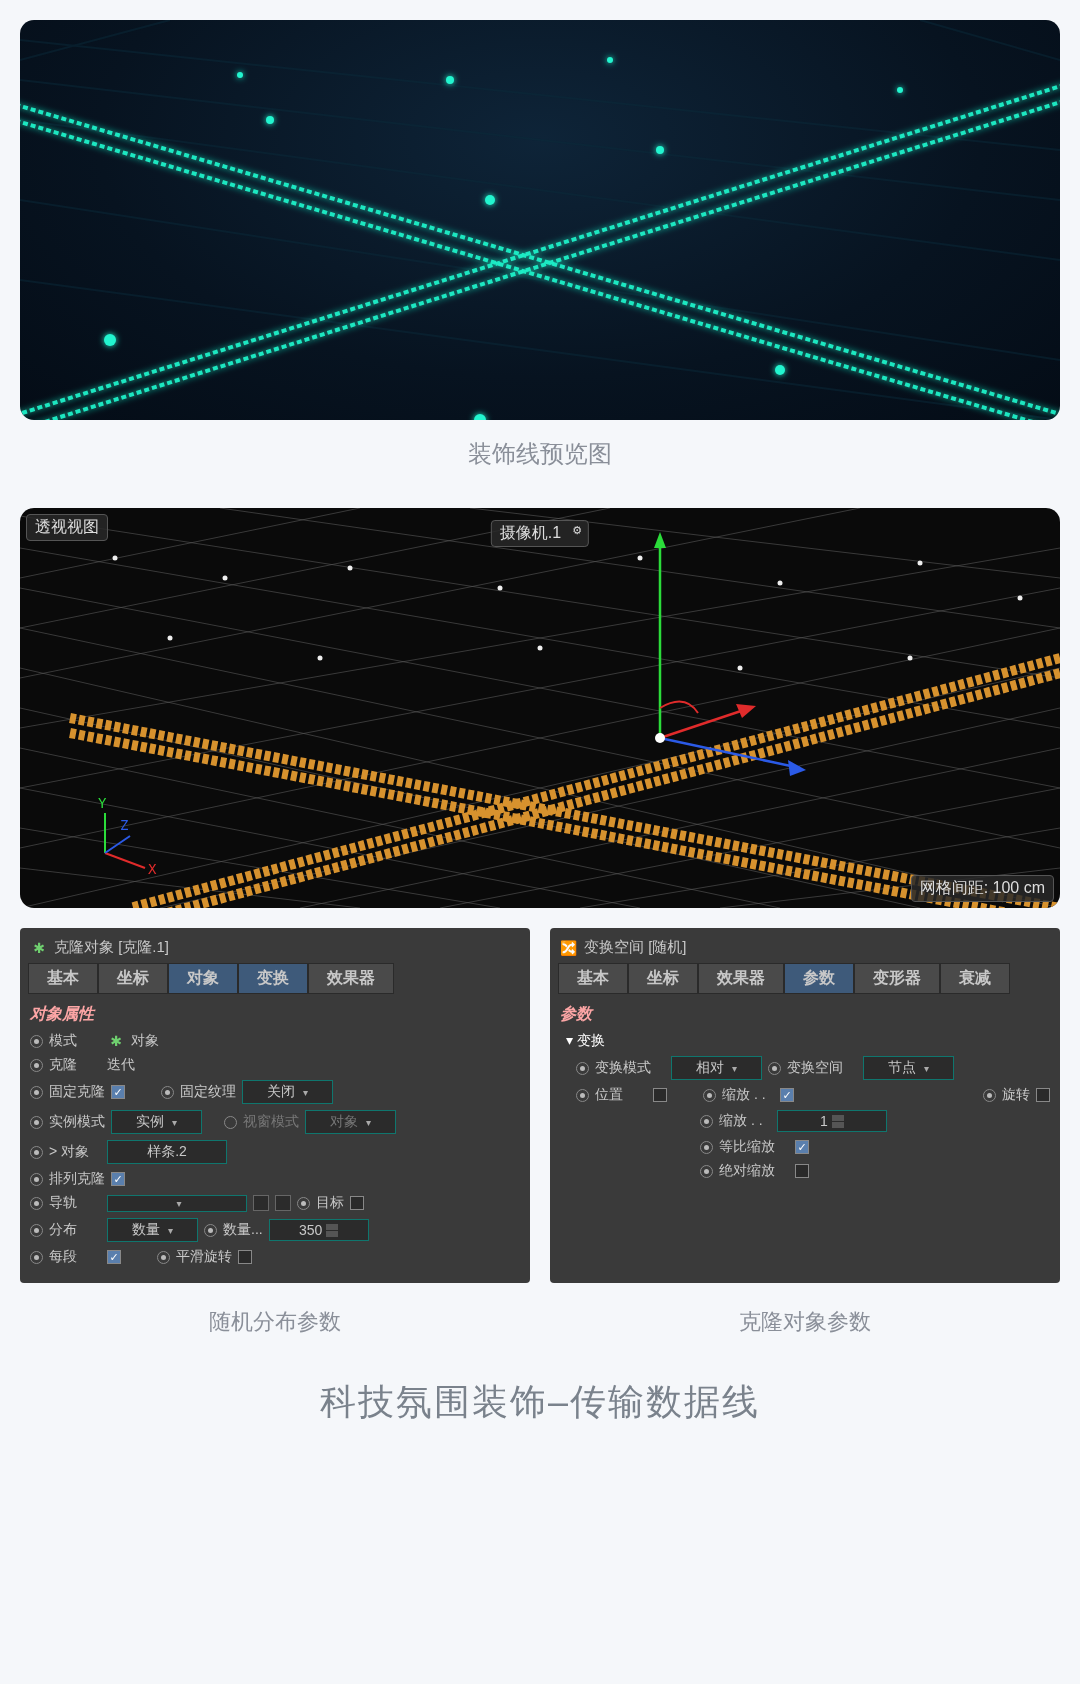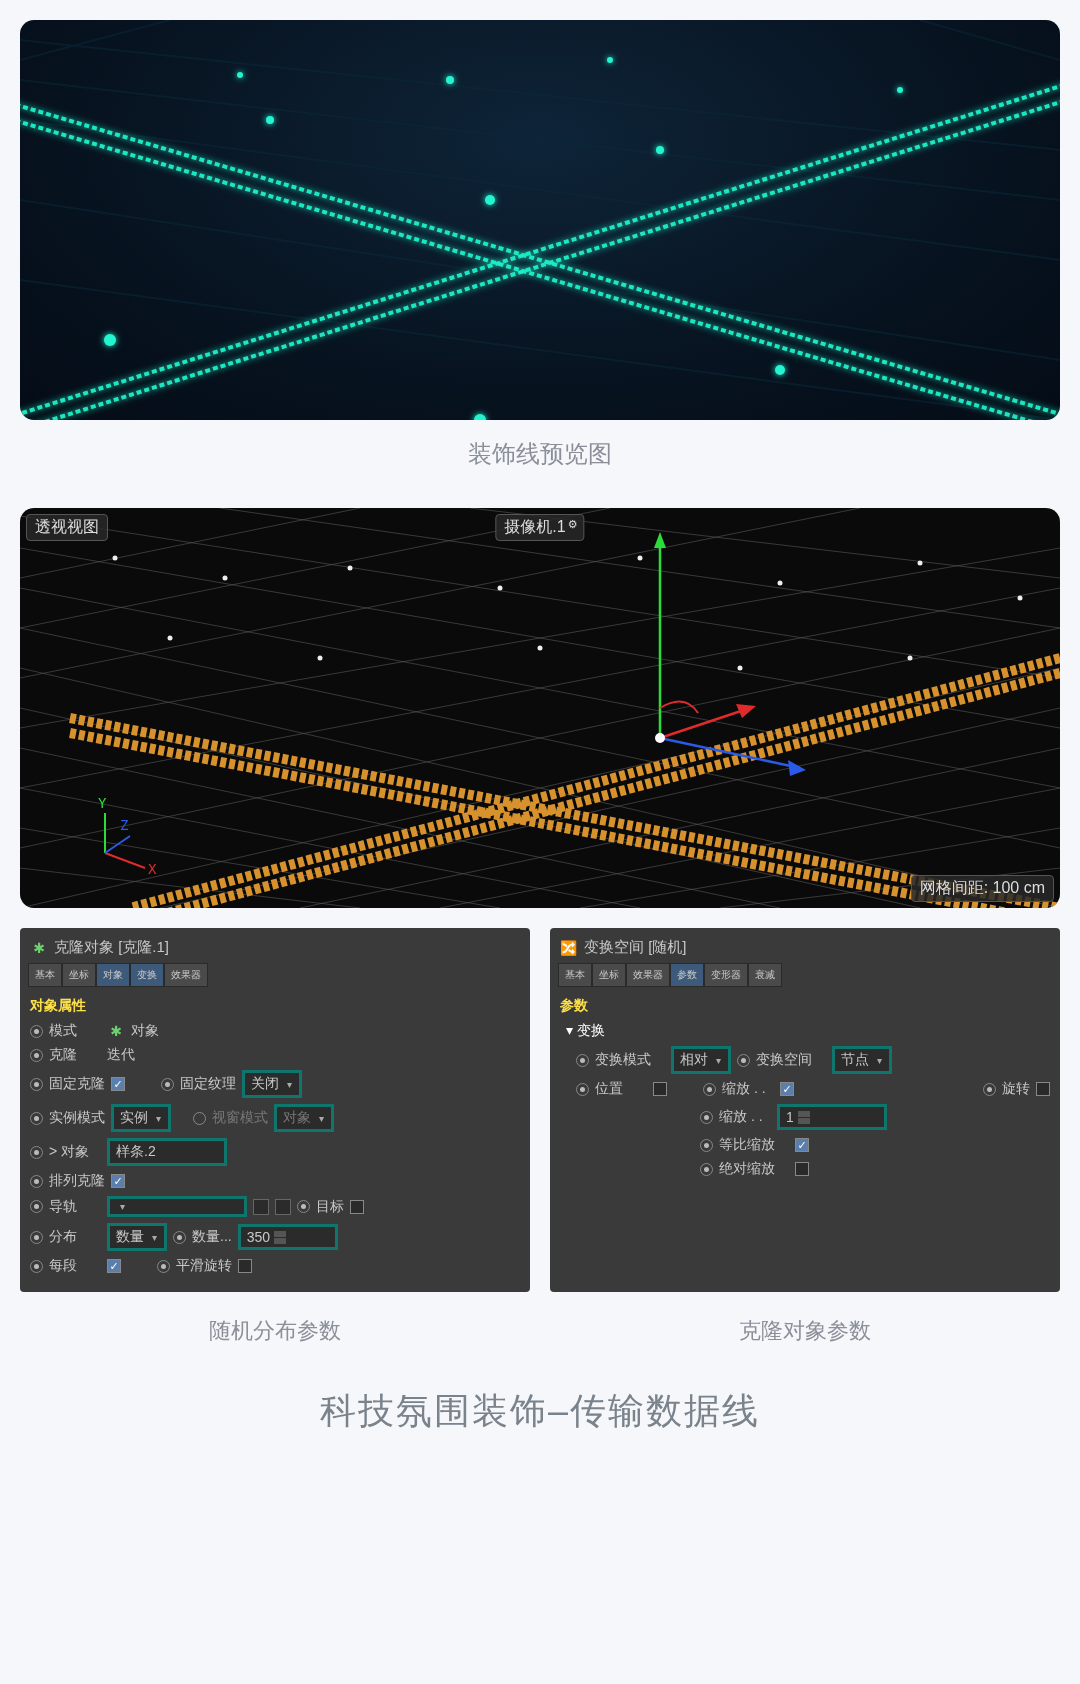--- a/index.html
+++ b/index.html
@@ -65,46 +65,47 @@
     padding:6px 8px 14px;
     min-height: 290px;
   }
   .panel-title { display:flex; align-items:center; gap:6px; padding:4px 2px 6px; font-size:15px; }
   .panel-icon {
     width:18px;height:18px;display:inline-flex;align-items:center;justify-content:center;
     font-size:14px;
   }
   .tabs { display:flex; gap:0; flex-wrap:wrap; margin-bottom:6px; }
   .tab {
-    padding:4px 6px;
+    padding:4px 18px;
     background:#4a4a4a;
     border:1px solid #2a2a2a;
-    font-size:10px;
+    font-size:16px;
     cursor:pointer;
+    font-weight:bold;
   }
   .tab.active { background:#3e5a7a; }
-  .section-hdr { font-size:14px; padding:4px 2px; font-weight:bold; color:#fde047;}
+  .section-hdr { font-size:16px; padding:4px 2px; font-weight:bold; color:#fca5a5;font-style:italic;}
   .section-sub { font-size:14px; padding:3px 8px; color:#ffffff;}
   .row { display:flex; align-items:center; gap:6px; padding:3px 2px; min-height:22px; flex-wrap:wrap;}
   .radio {
     width:13px;height:13px;border:1px solid #888;border-radius:50%;
     display:inline-flex;align-items:center;justify-content:center;flex:none;
   }
   .radio.on::after{content:"";width:5px;height:5px;background:#bbb;border-radius:50%;}
   .chk {
     width:14px;height:14px;border:1px solid #888;background:#2a2a2a;
     display:inline-flex;align-items:center;justify-content:center;font-size:11px;color:#fff;flex:none;
   }
   .chk.on{ background:#5a7fad; }
   .chk.on::after{content:"✓";}
   .lbl{ min-width:52px; }
   .lbl-wide{ min-width:70px; }
   .field{
-    background:#2b2b2b;border:3px solid #0f766e;padding:2px 6px;min-width:60px;
-    display:inline-flex;align-items:center;justify-content:flex-start;gap:4px;
+    background:#2b2b2b;border:1px solid #0f766e;padding:2px 24px;min-width:60px;
+    display:inline-flex;align-items:center;justify-content:center;gap:4px;
   }
   .field.wide{min-width:140px;}
   .dd::after{content:"▾";font-size:10px;color:#aaa;margin-left:4px;}
   .spinner{width:12px;display:flex;flex-direction:column;gap:1px;}
   .spinner span{display:block;height:6px;background:#555;}
   .mini-icon{width:16px;height:16px;border:1px solid #666;background:#2b2b2b;flex:none;}
   .muted{color:#777;}
   .indent{padding-left:18px;}
   .panels + .dual-cap { display:flex; gap:20px; }
   .dual-cap > div { flex:1; text-align:center; color:#8a8f99; font-size:22px; padding:24px 0 10px;}
@@ -226,21 +227,21 @@
     <g font-size="14" font-family="monospace">
       <line x1="85" y1="345" x2="85" y2="305" stroke="#2bdc3a" stroke-width="2"></line>
       <text x="78" y="300" fill="#2bdc3a">Y</text>
       <line x1="85" y1="345" x2="125" y2="360" stroke="#e02b2b" stroke-width="2"></line>
       <text x="128" y="366" fill="#e02b2b">X</text>
       <line x1="85" y1="345" x2="110" y2="328" stroke="#2b5ae6" stroke-width="2"></line>
       <text x="100" y="322" fill="#2b5ae6">Z</text>
     </g>
   </svg>
   <span class="vp-tag" style="top:6px;left:6px">透视视图</span>
-  <span class="vp-tag" style="top:6px;left:50%;transform:translateX(-50%);padding-right:18px">
+  <span class="vp-tag" style="top:12px;left:50%;transform:translateX(-50%);padding-right:27px">
     <span>摄像机.1</span>
     <span style="position:absolute;right:6px;top:3px;font-size:11px">⚙</span>
   </span>
   <span class="vp-tag" style="bottom:6px;right:6px">网格间距: 100 cm</span>
 </div>
 
 <div class="panels">
 
   <div class="panel">
     <div class="panel-title">

